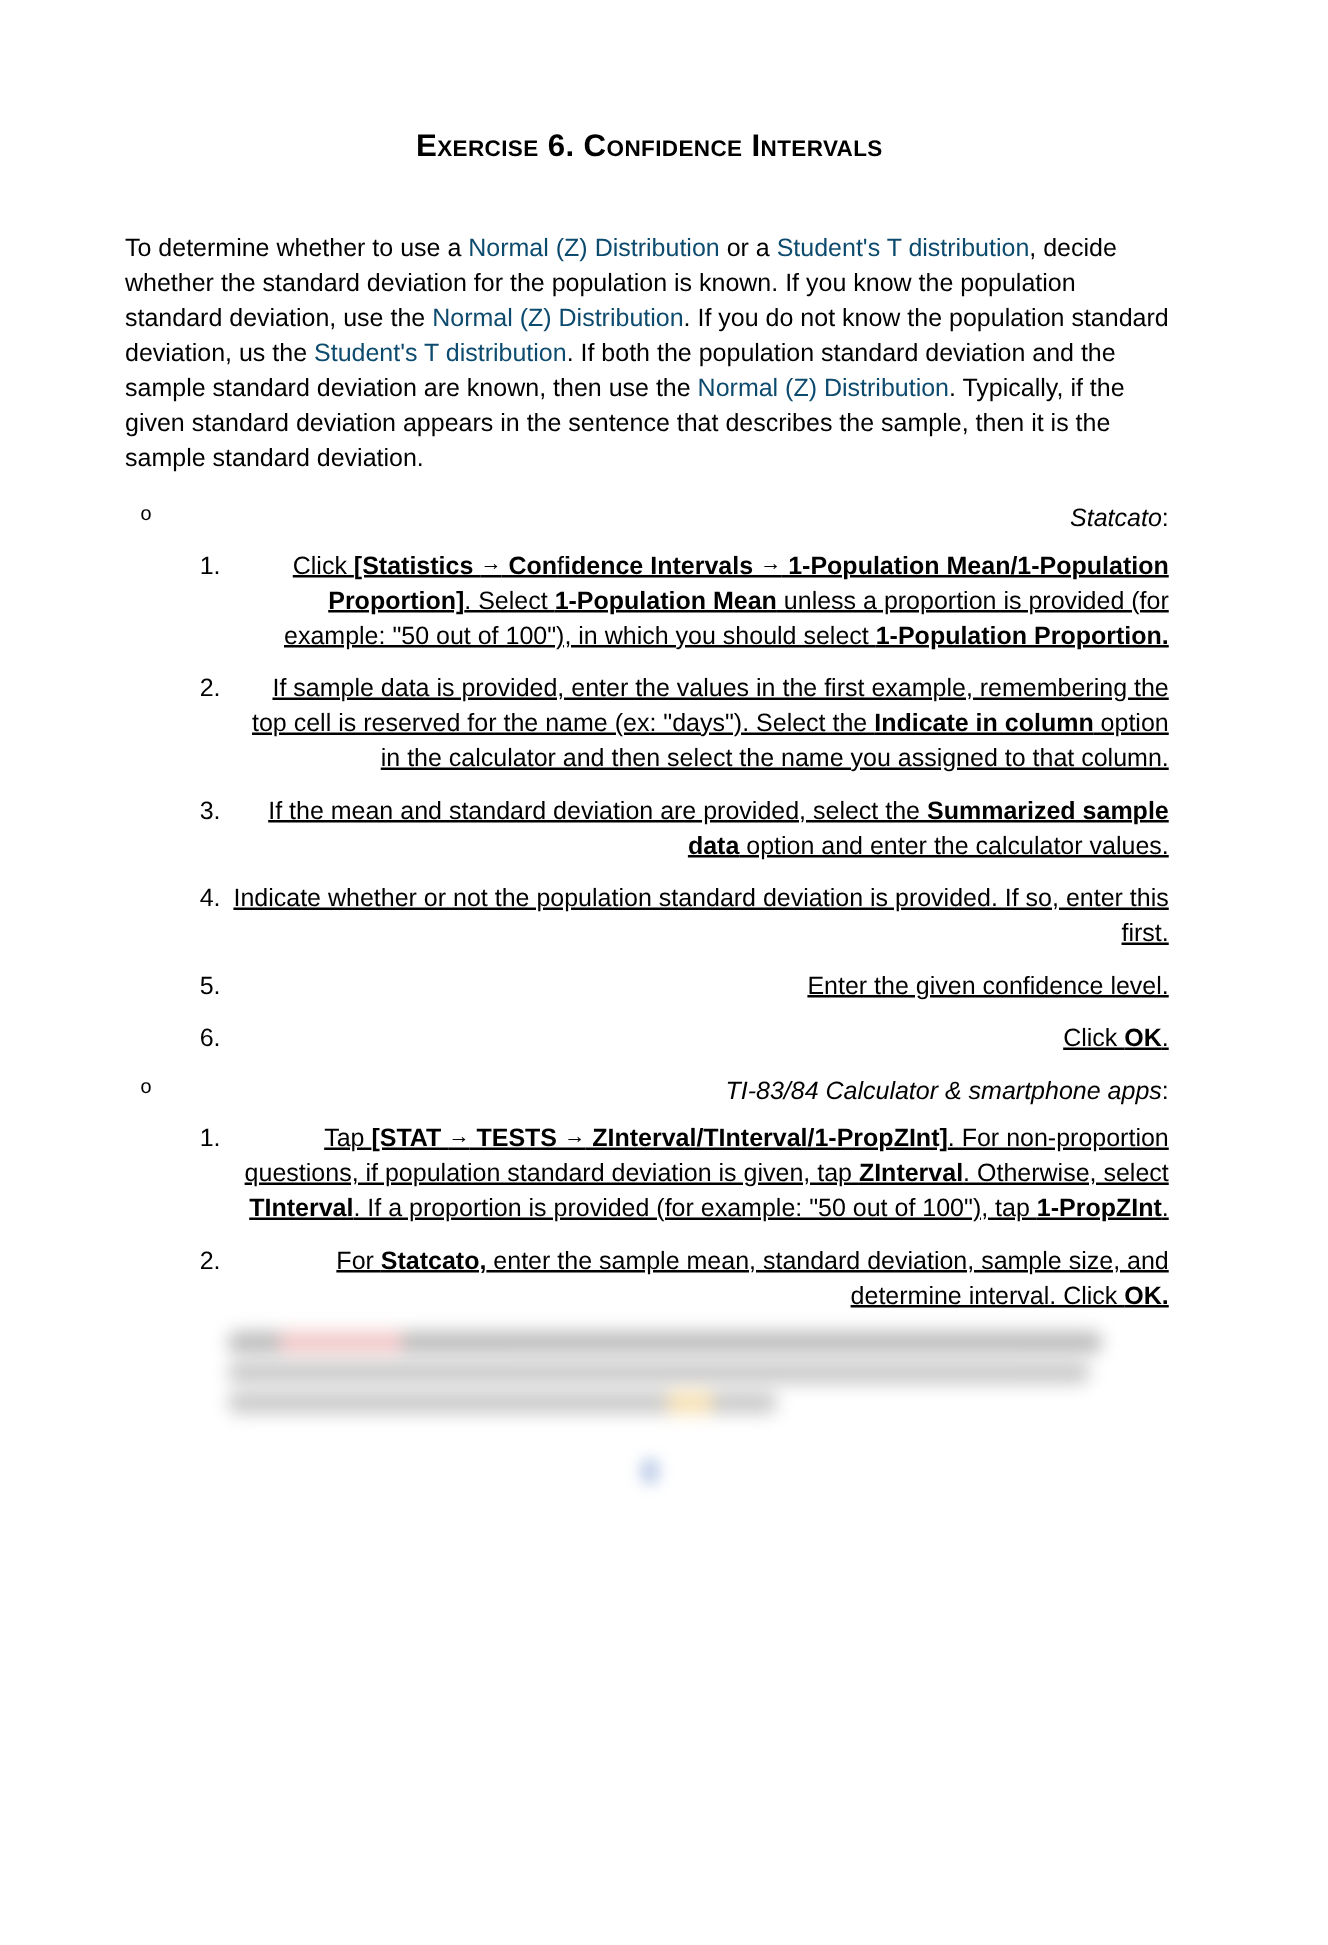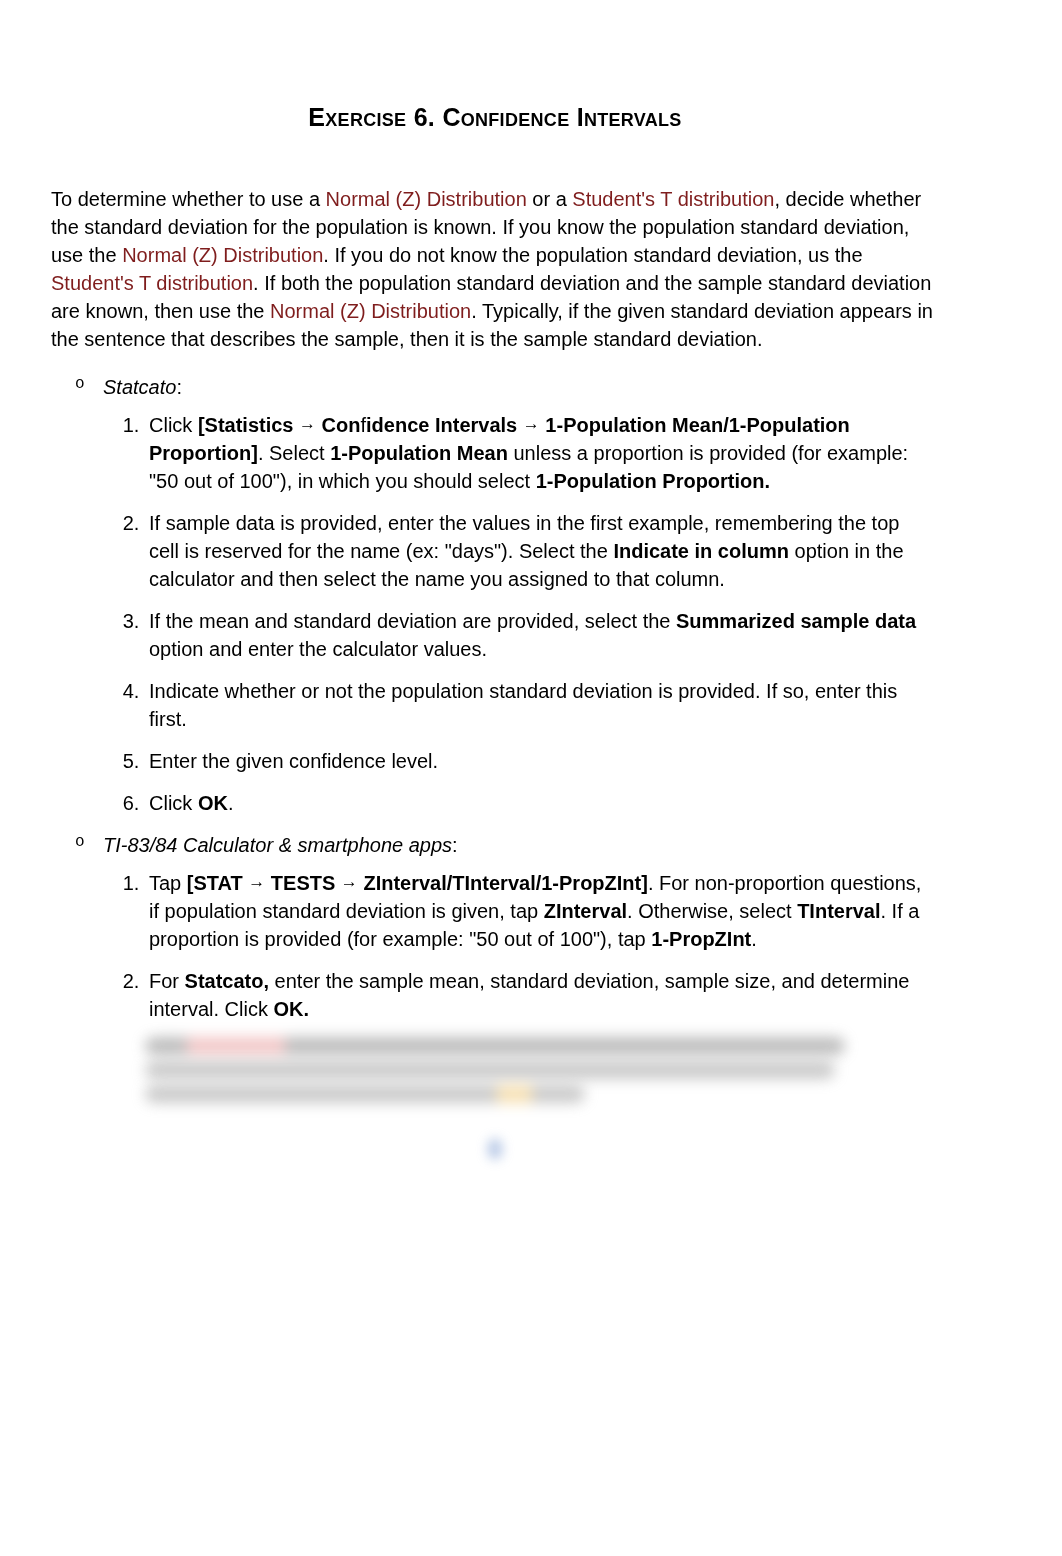--- a/index.html
+++ b/index.html
@@ -7,36 +7,37 @@
       margin: 0;
       padding: 0;
       background: #fff;
       font-family: Verdana, Geneva, sans-serif;
       font-size: 20px;
       line-height: 1.4;
       color: #000;
       width: 1062px;
     }
     .page {
-      padding: 100px 123px 60px 51px;
+      padding: 100px 123px 60px 100px;
     }
     h1.title {
       font-size: 25px;
       font-weight: bold;
       text-align: center;
       margin: 0 0 50px 0;
       letter-spacing: 0.3px;
     }
     .sc { font-variant: small-caps; }
     p.intro { margin: 0 0 20px 0; }
-    a.link { color: #7f1d1d; text-decoration: none; }
+    a.link { color: #0c4a6e; text-decoration: none; }
     .outer-list {
       list-style: none;
       padding-left: 36px;
-      margin: 16px;
+      margin: 4px;
+      text-align: right;
     }
     .outer-list > li {
       position: relative;
       margin-bottom: 12px;
     }
     .outer-list > li::before {
       content: "o";
       position: absolute;
       left: -28px;
       top: 0;
@@ -44,20 +45,21 @@
       font-size: 16px;
     }
     .tool-label { font-style: italic; }
     ol.steps {
       padding-left: 42px;
       margin: 10px 0 12px 0;
     }
     ol.steps > li {
       margin-bottom: 14px;
       padding-left: 4px;
+      text-decoration: underline;
     }
     .b { font-weight: bold; }
     .arrow { font-family: "Cambria Math", "Segoe UI Symbol", sans-serif; font-weight: bold; position: relative; top: -3px; font-size: 17px;}
     .blurred-block {
       margin-left: 42px;
       margin-top: 4px;
     }
     .blur-line {
       height: 18px;
       border-radius: 10px;

